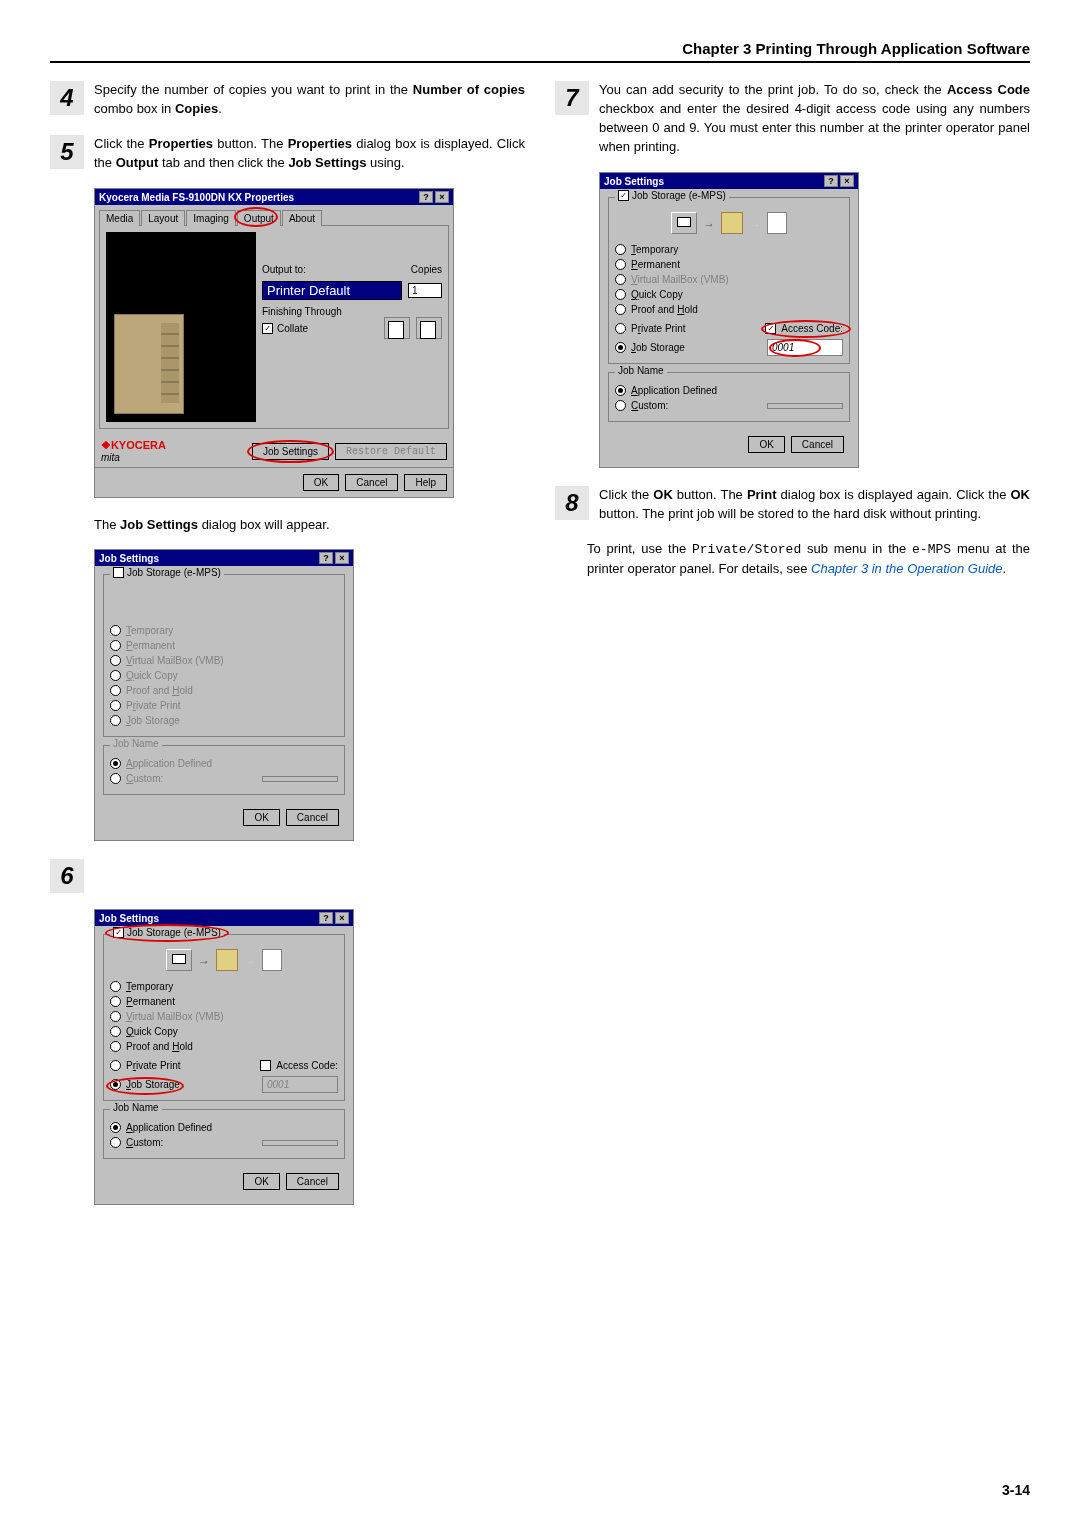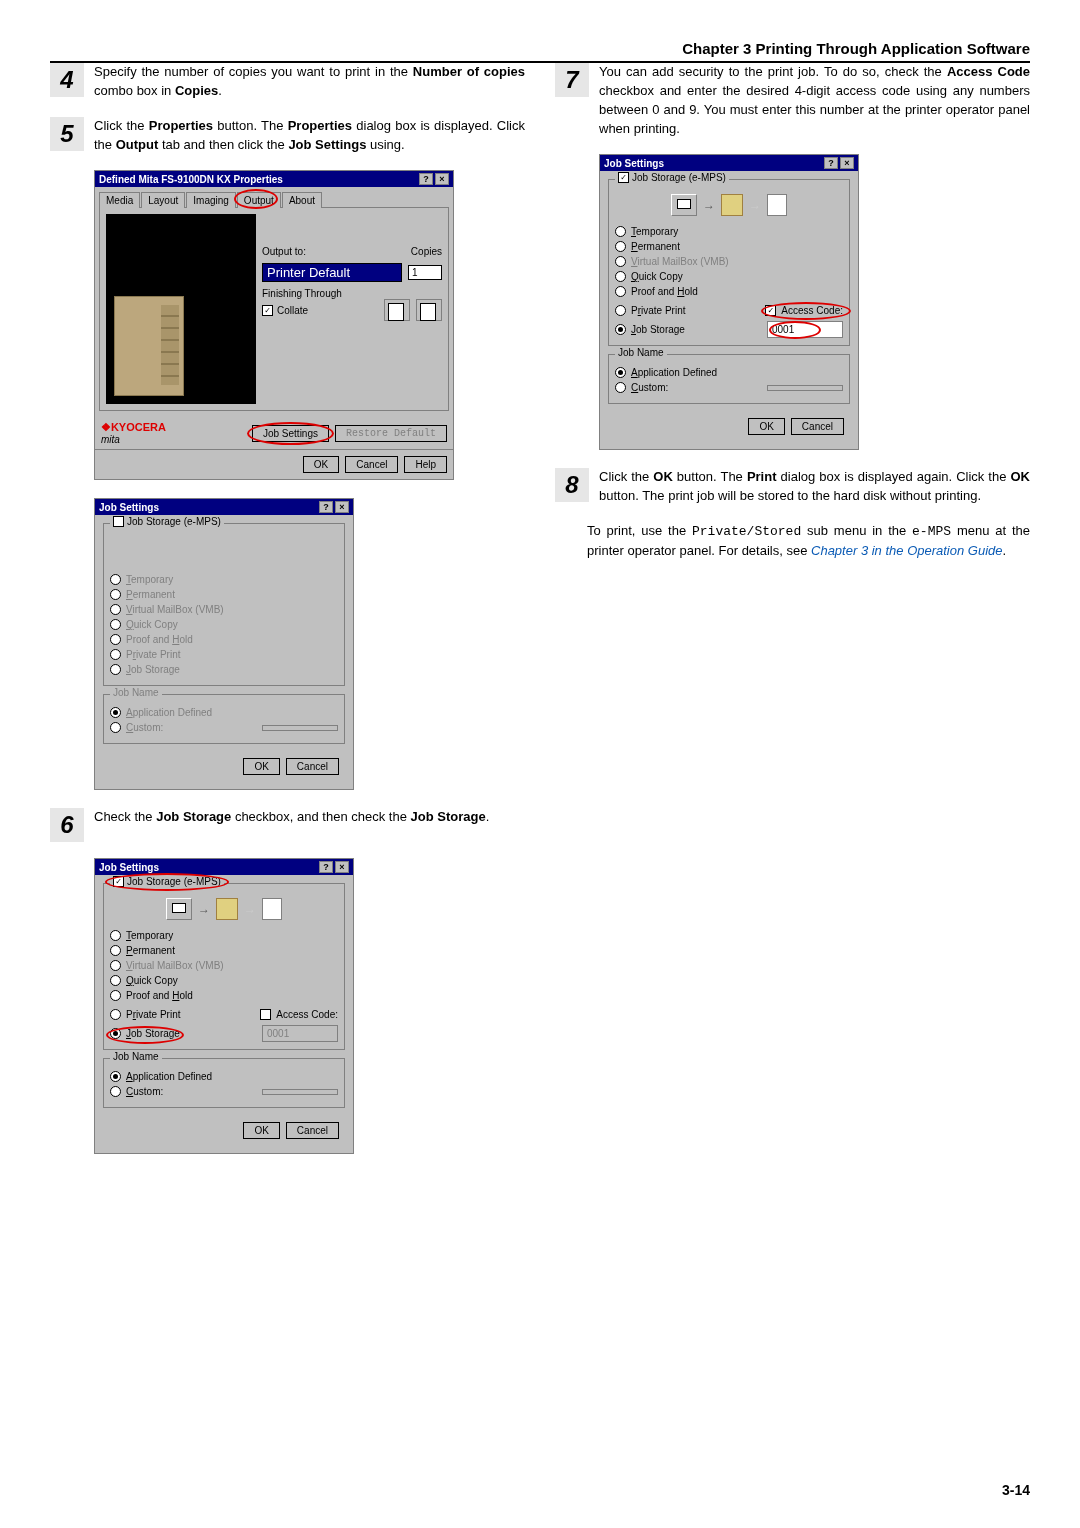--- a/index.html
+++ b/index.html
@@ -14,20 +14,21 @@
   }
   .page {
     padding: 40px 50px;
   }
   .chapter-header {
     text-align: right;
     font-weight: bold;
     font-size: 15px;
     border-bottom: 2px solid #000;
     padding-bottom: 4px;
+    margin-bottom: 18px;
   }
   .columns {
     display: flex;
     gap: 30px;
   }
   .col { flex: 1; }
   .step {
     display: flex;
     align-items: flex-start;
     margin-bottom: 16px;
@@ -315,20 +316,21 @@
     align-items: center;
     gap: 5px;
     font-size: 10px;
   }
   .txtfield {
     width: 76px;
     border: 1px solid #808080;
     background: #fff;
     padding: 2px 4px;
     font-size: 10px;
+    font-style: italic;
   }
   .txtfield.dis { background: #c0c0c0; color: #808080; }
   .page-num {
     position: absolute;
     bottom: 30px;
     right: 50px;
     font-weight: bold;
     font-size: 14px;
   }
   .right-inline {
@@ -361,21 +363,21 @@
 
       <div class="step">
         <div class="step-num">5</div>
         <div class="step-text">
           <span>Click the </span><b>Properties</b><span> button. The </span><b>Properties</b><span> dialog box is displayed. Click the </span><b>Output</b><span> tab and then click the </span><b>Job Settings</b><span> using.</span>
         </div>
       </div>
 
       <div class="dialog" style="width:360px;">
         <div class="titlebar">
-          <span>Defined Mita FS-9100DN KX Properties</span>
+          <span>Kyocera Media FS-9100DN KX Properties</span>
           <div class="titlebar-btns">
             <div class="tb-btn">?</div>
             <div class="tb-btn">×</div>
           </div>
         </div>
         <div class="props-body">
           <div class="tabs">
             <div class="tab">Media</div>
             <div class="tab">Layout</div>
             <div class="tab">Imaging</div>
@@ -419,20 +421,23 @@
             </div>
           </div>
         </div>
         <div class="btn-row" style="border-top:1px solid #808080;">
           <div class="btn">OK</div>
           <div class="btn">Cancel</div>
           <div class="btn">Help</div>
         </div>
       </div>
 
+      <div class="intertext">
+        The <b>Job Settings</b> dialog box will appear.
+      </div>
 
       <div class="dialog" style="width:260px;">
         <div class="titlebar">
           <span>Job Settings</span>
           <div class="titlebar-btns">
             <div class="tb-btn">?</div>
             <div class="tb-btn">×</div>
           </div>
         </div>
         <div class="js-body">
@@ -487,23 +492,20 @@
           </div>
           <div class="btn-row">
             <div class="btn">OK</div>
             <div class="btn">Cancel</div>
           </div>
         </div>
       </div>
 
       <div class="step">
         <div class="step-num">6</div>
-        <div class="step-text">
-          <span>Check the </span><b>Job Storage</b><span> checkbox, and then check the </span><b>Job Storage</b><span>.</span>
-        </div>
       </div>
 
       <div class="dialog" style="width:260px;">
         <div class="titlebar">
           <span>Job Settings</span>
           <div class="titlebar-btns">
             <div class="tb-btn">?</div>
             <div class="tb-btn">×</div>
           </div>
         </div>

